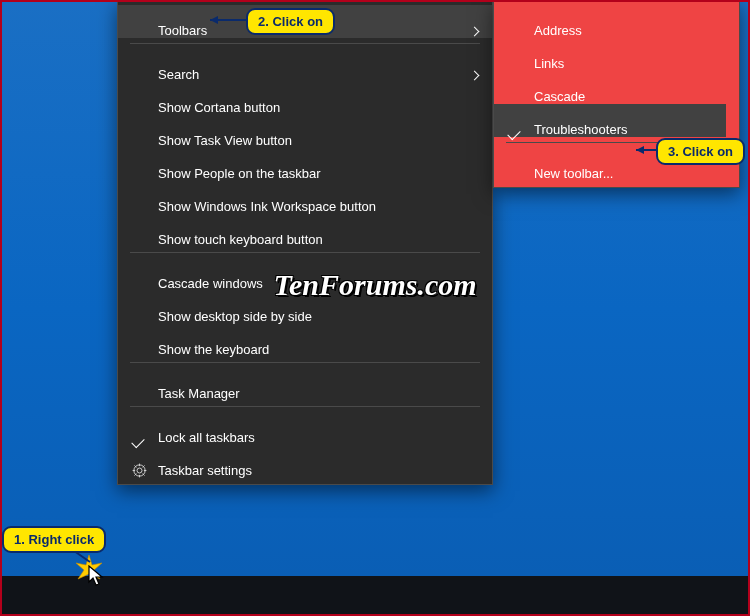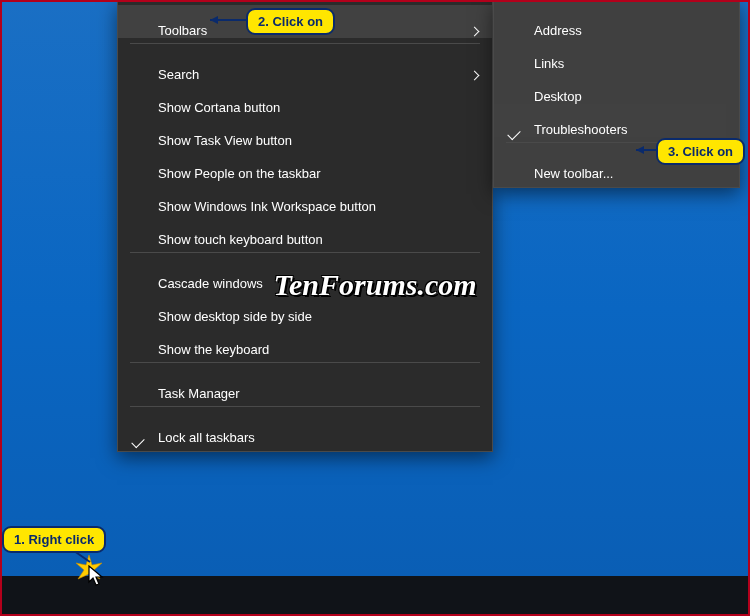--- a/index.html
+++ b/index.html
@@ -32,21 +32,21 @@
     background: #2b2b2b;
     border: 1px solid #4a4a4a;
     padding: 4px 0 6px 0;
     box-shadow: 0 6px 18px rgba(0,0,0,.5);
   }
   .submenu {
     position: absolute;
     left: 493px;
     top: 0;
     width: 247px;
-    background: #404040;
+    background: #ef4444;
     border: 1px solid #4a4a4a;
     padding: 4px 13px 6px 0;
     box-shadow: 0 6px 18px rgba(0,0,0,.5);
   }
   .menu-item {
     display: flex;
     align-items: flex-end;
     height: 33px;
     padding: 0 14px 0 14px;
     position: relative;
@@ -214,36 +214,56 @@
       <span class="arrow"></span>
     </div>
     <div class="sep"></div>
     <div class="menu-item">
       <span class="icon-slot">
         <span class="check"></span>
       </span>
       <span class="label">Lock all taskbars</span>
       <span class="arrow"></span>
     </div>
+    <div class="menu-item">
+      <span class="icon-slot">
+        <svg class="gear" viewBox="0 0 24 24">
+    <g fill="none" stroke="#cfcfcf" stroke-width="1.6">
+      <circle cx="12" cy="12" r="4"></circle>
+      <circle cx="12" cy="12" r="9"></circle>
+      <line x1="12" y1="1" x2="12" y2="5"></line>
+            <line x1="12" y1="19" x2="12" y2="23"></line>
+      <line x1="1" y1="12" x2="5" y2="12"></line>
+            <line x1="19" y1="12" x2="23" y2="12"></line>
+      <line x1="4" y1="4" x2="7" y2="7"></line>
+            <line x1="17" y1="17" x2="20" y2="20"></line>
+      <line x1="4" y1="20" x2="7" y2="17"></line>
+            <line x1="17" y1="7" x2="20" y2="4"></line>
+    </g>
+  </svg>
+      </span>
+      <span class="label">Taskbar settings</span>
+      <span class="arrow"></span>
+    </div>
   </div>
 
 <div class="submenu" id="sub-menu">
     <div class="menu-item">
       <span class="icon-slot"></span>
       <span class="label">Address</span>
       <span class="arrow"></span>
     </div>
     <div class="menu-item">
       <span class="icon-slot"></span>
       <span class="label">Links</span>
       <span class="arrow"></span>
     </div>
     <div class="menu-item">
       <span class="icon-slot"></span>
-      <span class="label">Desktop</span>
+      <span class="label">Cascade</span>
       <span class="arrow"></span>
     </div>
     <div class="menu-item hover">
       <span class="icon-slot">
         <span class="check"></span>
       </span>
       <span class="label">Troubleshooters</span>
       <span class="arrow"></span>
     </div>
     <div class="sep"></div>

